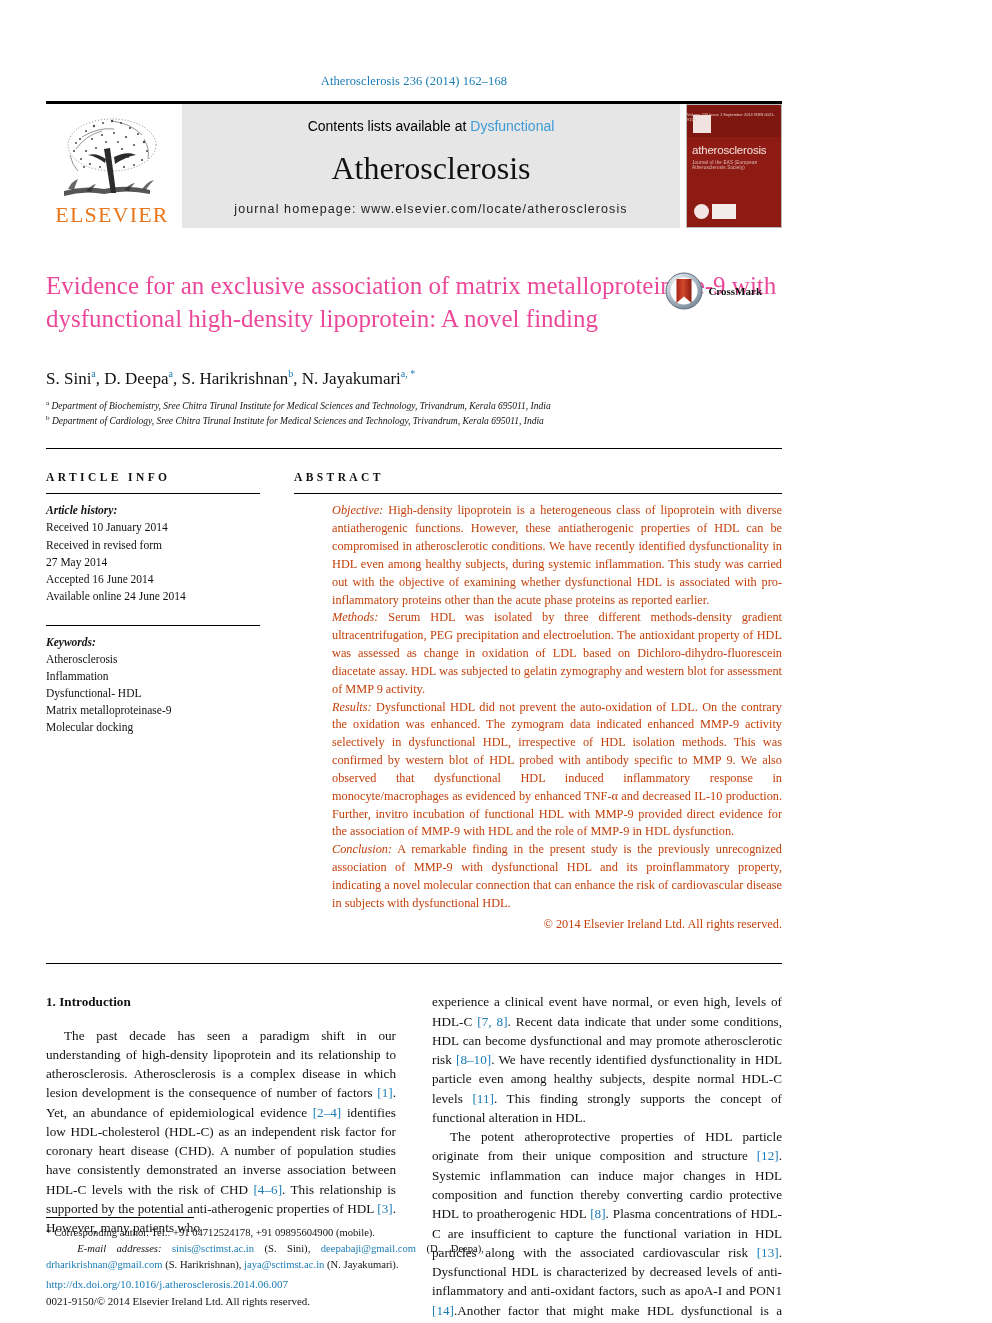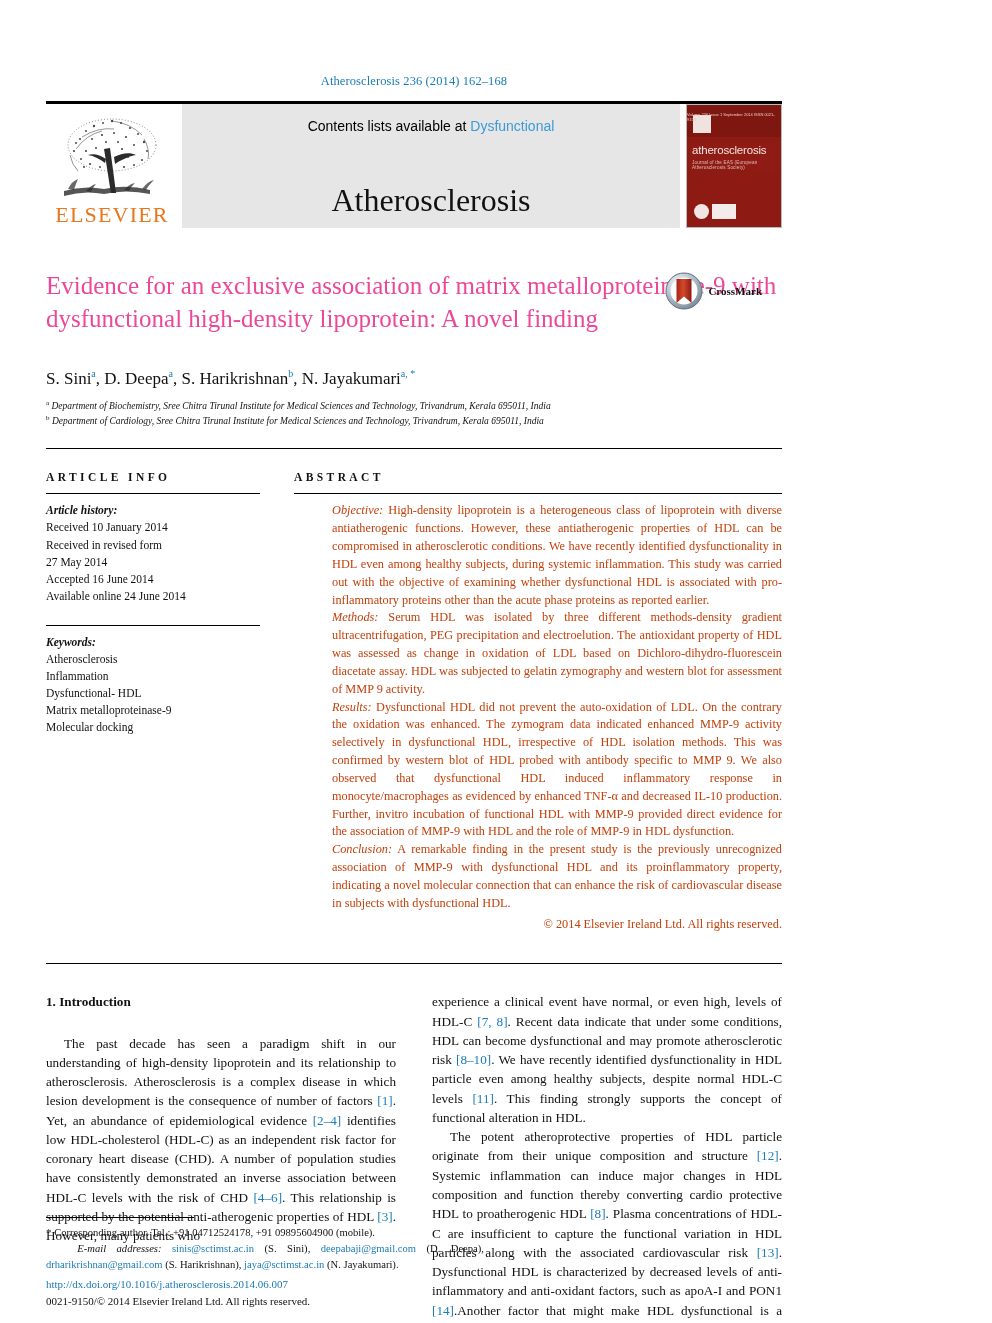--- a/index.html
+++ b/index.html
@@ -285,21 +285,21 @@
     font-family: "Liberation Serif", serif;
     font-size: 13.2px;
     line-height: 1.46;
     text-align: justify;
     color: #111;
   }
   .bcol h2 {
     font-family: "Liberation Serif", serif;
     font-size: 13.2px;
     font-weight: bold;
-    margin: 0 0 22px 0;
+    margin: 0 0 14px 0;
   }
   .bcol p { margin: 0; text-indent: 18px; }
   .bcol p.noindent { text-indent: 0; }
   .ref { color: #1a7bb5; }
 
   
   .footnote-wrap {
     position: absolute;
     left: 46px;
     bottom: 14px;
@@ -396,20 +396,21 @@
         </svg>
       </div>
       <div class="elsevier-word">ELSEVIER</div>
     </div>
 
     <div class="journal-band">
       <div class="contents-line">
         <span>Contents lists available at </span><span class="sd">Dysfunctional</span>
       </div>
       <div class="journal-title">Atherosclerosis</div>
+      <div class="homepage-line">journal homepage: www.elsevier.com/locate/atherosclerosis</div>
     </div>
 
     <div class="cover-thumb">
       <div class="cover-top-strip"></div>
       <div class="cover-logo-sq"></div>
       <div class="cover-topline">Volume 236  Issue 1   September 2014   ISSN 0021-9150</div>
       <div class="cover-band"></div>
       <div class="cover-jtitle">atherosclerosis</div>
       <div class="cover-sub">Journal of the EAS (European Atherosclerosis Society)</div>
       <div class="cover-badges">

